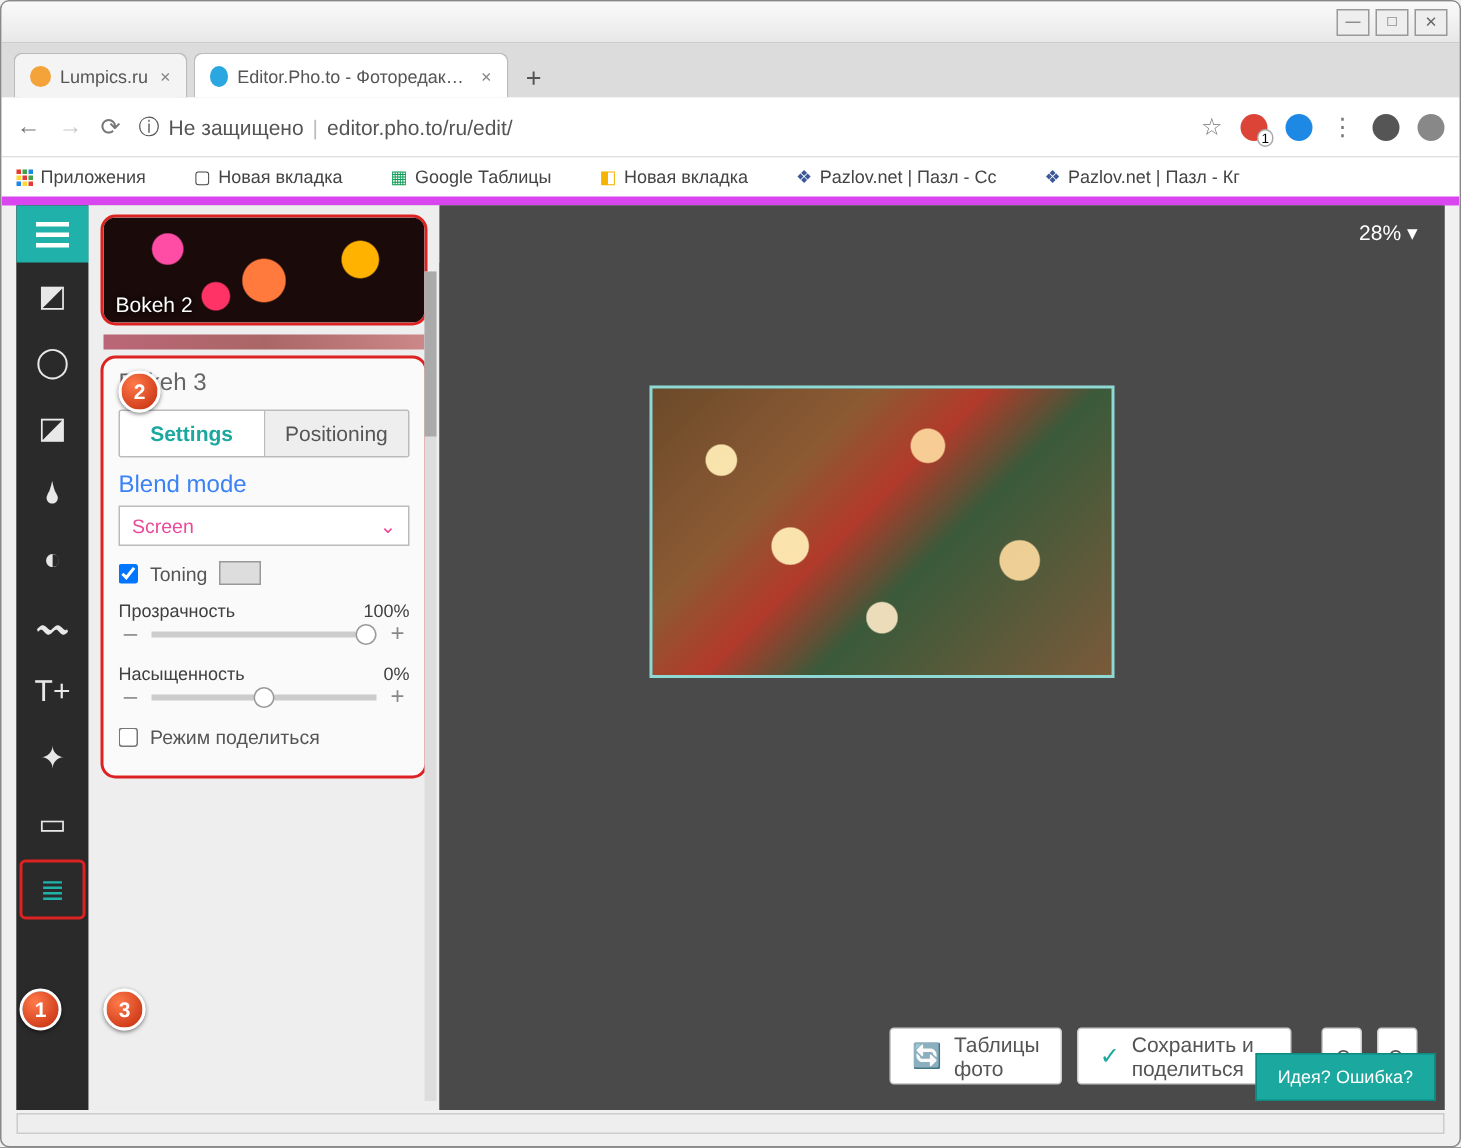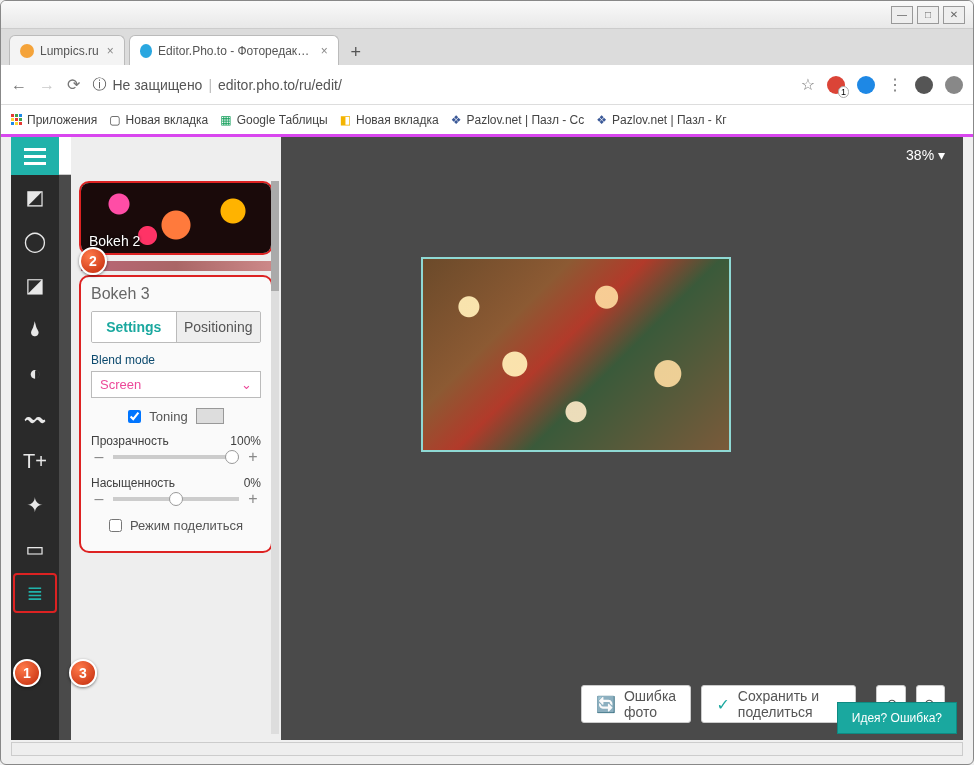--- a/index.html
+++ b/index.html
@@ -18,53 +18,53 @@
 .newtab { width:26px; height:26px; display:flex; align-items:center; justify-content:center; color:#555; font-size:18px; }
 
 
 .omnibar { height:40px; background:#fff; border-bottom:1px solid #ddd; display:flex; align-items:center; padding:0 10px; gap:12px; }
 .nav-icon { color:#777; font-size:16px; }
 .url-box { flex:1; display:flex; align-items:center; gap:6px; font-size:14px; color:#555; }
 .right-icons { display:flex; align-items:center; gap:12px; }
 .ext-icon { width:18px; height:18px; border-radius:50%; }
 
 
-.bookmarks { height:32px; background:#fff; border-bottom:3px solid #d946ef; display:flex; align-items:center; padding:0 10px; gap:12px; font-size:12px; color:#444; }
+.bookmarks { height:32px; background:#fff; border-bottom:6px solid #d946ef; display:flex; align-items:center; padding:0 10px; gap:32px; font-size:12px; color:#444; }
 .bk { display:flex; align-items:center; gap:5px; }
 .bk-grid { display:grid; grid-template-columns:repeat(3,3px); grid-template-rows:repeat(3,3px); gap:1px; }
 .bk-grid span{ background:#e53935; }
 .bk-grid .g{background:#43a047;} .bk-grid .b{background:#1e88e5;} .bk-grid .y{background:#fdd835;}
 
 
 .app { position:absolute; left:10px; right:10px; top:136px; bottom:24px; background:#4a4a4a; display:flex; }
 .hamburger { width:48px; height:38px; background:#20b2aa; display:flex; flex-direction:column; justify-content:center; align-items:center; gap:4px; position:absolute; left:0; top:0; z-index:3; }
 .hamburger div{ width:22px; height:3px; background:#fff; }
 
 .toolbar { width:48px; background:#2a2a2a; padding-top:38px; display:flex; flex-direction:column; align-items:center; }
 .tool { width:48px; height:44px; display:flex; align-items:center; justify-content:center; color:#e8e8e8; font-size:20px; position:relative; }
 .tool.textures { outline:2px solid #d22; outline-offset:-4px; border-radius:6px; color:#20b2aa; }
 
 .category-bar { position:absolute; left:48px; top:0; width:234px; height:38px; background:#fff; border-bottom:1px solid #ccc; display:flex; align-items:center; padding:0 12px; font-size:15px; color:#555; justify-content:space-between; }
 
-.side-panel { width:210px; background:#eee; margin-left:12px; padding-top:38px; position:relative; }
+.side-panel { width:234px; background:#eee; margin-left:0; position:relative; }
 
 .thumb-wrap { margin:6px 8px; border:2px solid #d22; border-radius:10px; overflow:hidden; position:relative; }
 .thumb { height:70px; background: radial-gradient(circle at 20% 30%, #ff4da6 0 10px, transparent 11px), radial-gradient(circle at 50% 60%, #ff7a3c 0 14px, transparent 15px), radial-gradient(circle at 80% 40%, #ffb300 0 12px, transparent 13px), radial-gradient(circle at 35% 75%, #ff3366 0 9px, transparent 10px), #1a0a0a; display:flex; align-items:flex-end; }
 .thumb-label { color:#fff; font-size:14px; padding:4px 8px; text-shadow:0 0 3px #000; }
 .thumb2 { height:10px; background:linear-gradient(90deg,#b67,#a66,#c88); }
 
 .settings-panel { margin:4px 8px 0; border:2px solid #d22; border-radius:10px; background:#fafafa; padding:8px 10px; }
 .settings-title { font-size:16px; color:#666; margin-bottom:8px; }
 .tabsrow { display:flex; border:1px solid #bbb; border-radius:2px; overflow:hidden; margin-bottom:10px; }
 .tabbtn { flex:1; text-align:center; padding:7px 0; font-size:14px; background:#eee; color:#555; border-right:1px solid #bbb; }
 .tabbtn.active { background:#fff; color:#1aa89f; font-weight:bold; }
 .tabbtn:last-child{border-right:none;}
-.field-label { font-size:12px; color:#0c4a6e; margin-bottom:4px; }
+.field-label { font-size:16px; color:#3b82f6; margin-bottom:4px; }
 .select { border:1px solid #bbb; background:#fff; padding:5px 8px; font-size:13px; color:#ec4899; margin-bottom:10px; display:flex; justify-content:space-between; }
-.row { display:flex; align-items:center; gap:8px; font-size:13px; color:#555; margin-bottom:10px;justify-content:center; }
+.row { display:flex; align-items:center; gap:8px; font-size:13px; color:#555; margin-bottom:10px; }
 .colorbox { width:28px; height:16px; border:1px solid #999; background:#ddd; }
 .slider-row { margin-bottom:10px; }
 .slider-head { display:flex; justify-content:space-between; font-size:12px; color:#404040; }
 .slider-body { display:flex; align-items:center; gap:6px; }
 .pm { width:16px; text-align:center; color:#888; font-size:16px; }
 .track { flex:1; height:4px; background:#ccc; position:relative; }
 .knob { position:absolute; top:-5px; width:14px; height:14px; background:#fff; border:1px solid #999; border-radius:50%; }
 .scroll-track { position:absolute; right:2px; top:44px; bottom:6px; width:8px; background:#ddd; }
 .scroll-thumb { position:absolute; top:0; width:8px; height:110px; background:#aaa; }
 
@@ -257,27 +257,27 @@
         <span>Режим поделиться</span>
       </div>
     </div>
 
     <div class="scroll-track">
         <div class="scroll-thumb"></div>
       </div>
   </div>
 
   <div class="canvas">
-    <div class="zoom">38% ▾</div>
+    <div class="zoom">28% ▾</div>
     <div class="photo"></div>
 
     <div class="bottom-bar">
       <div class="btn">
         <span class="ic">🔄</span>
-        <span>Ошибка фото</span>
+        <span>Таблицы фото</span>
       </div>
       <div class="btn">
         <span class="ic">✓</span>
         <span>Сохранить и поделиться</span>
       </div>
       <div class="spacer"></div>
       <div class="btn iconbtn">↶</div>
       <div class="btn iconbtn">↷</div>
     </div>
   </div>

